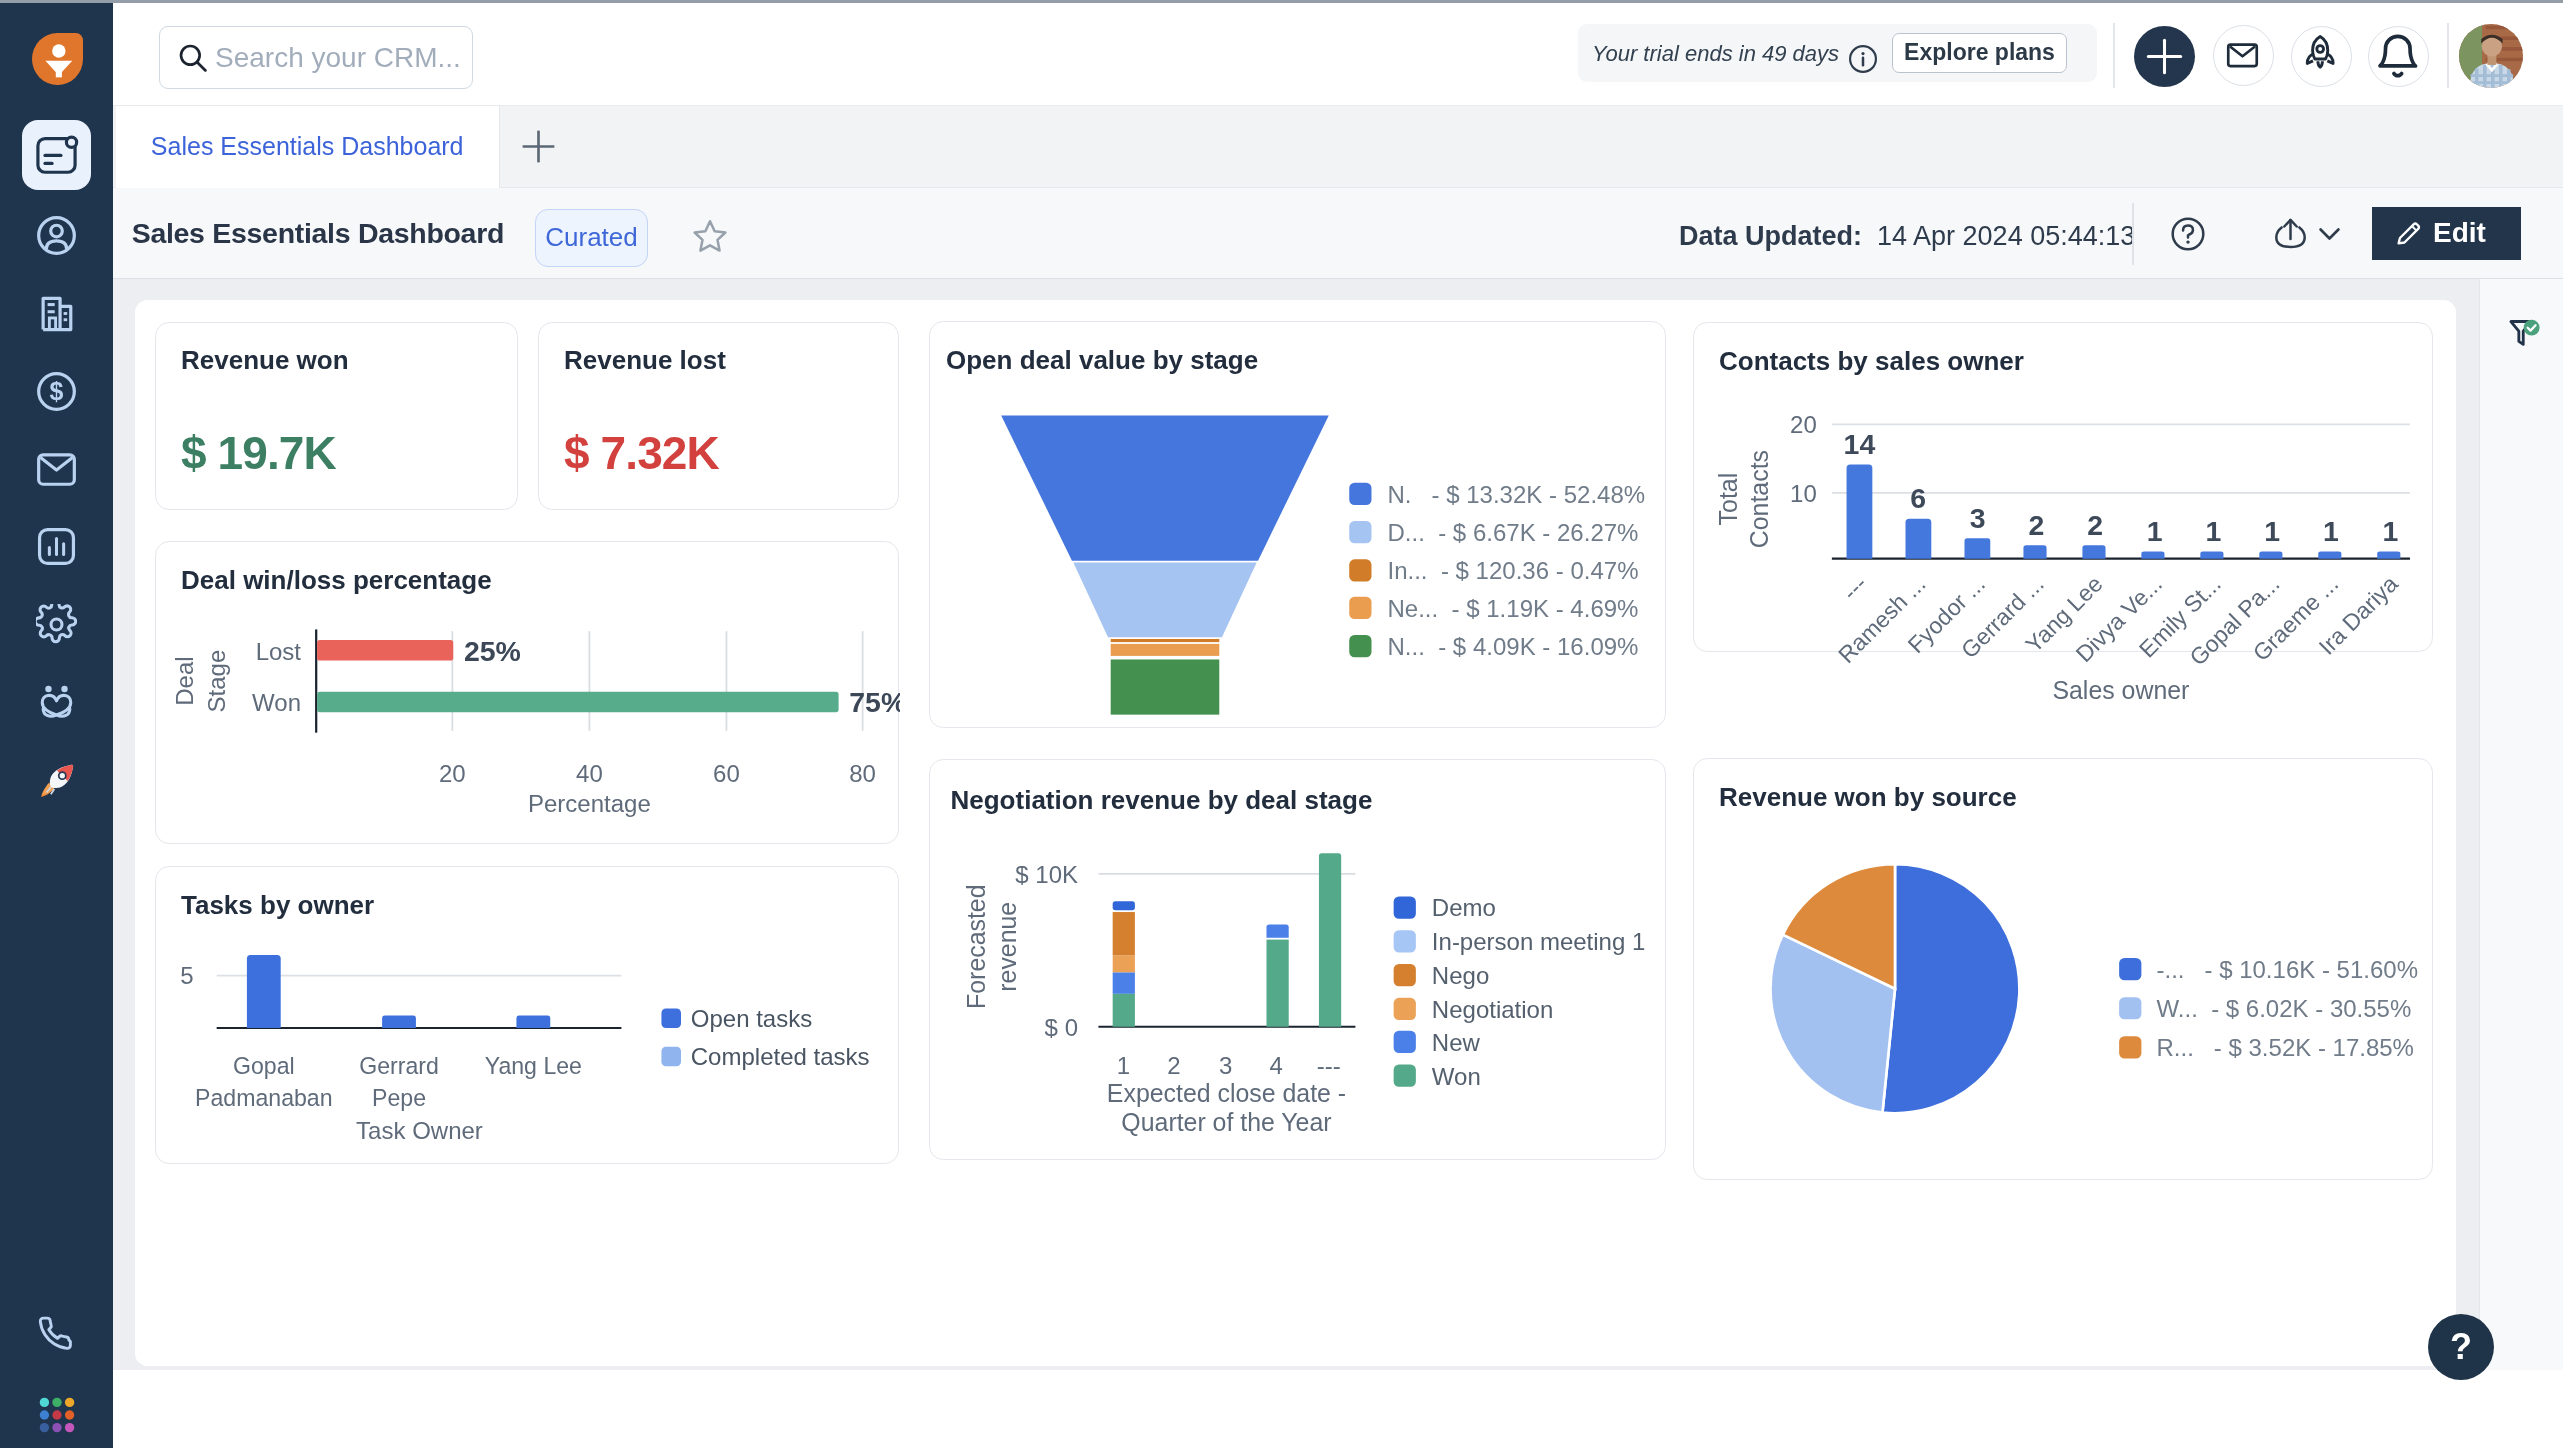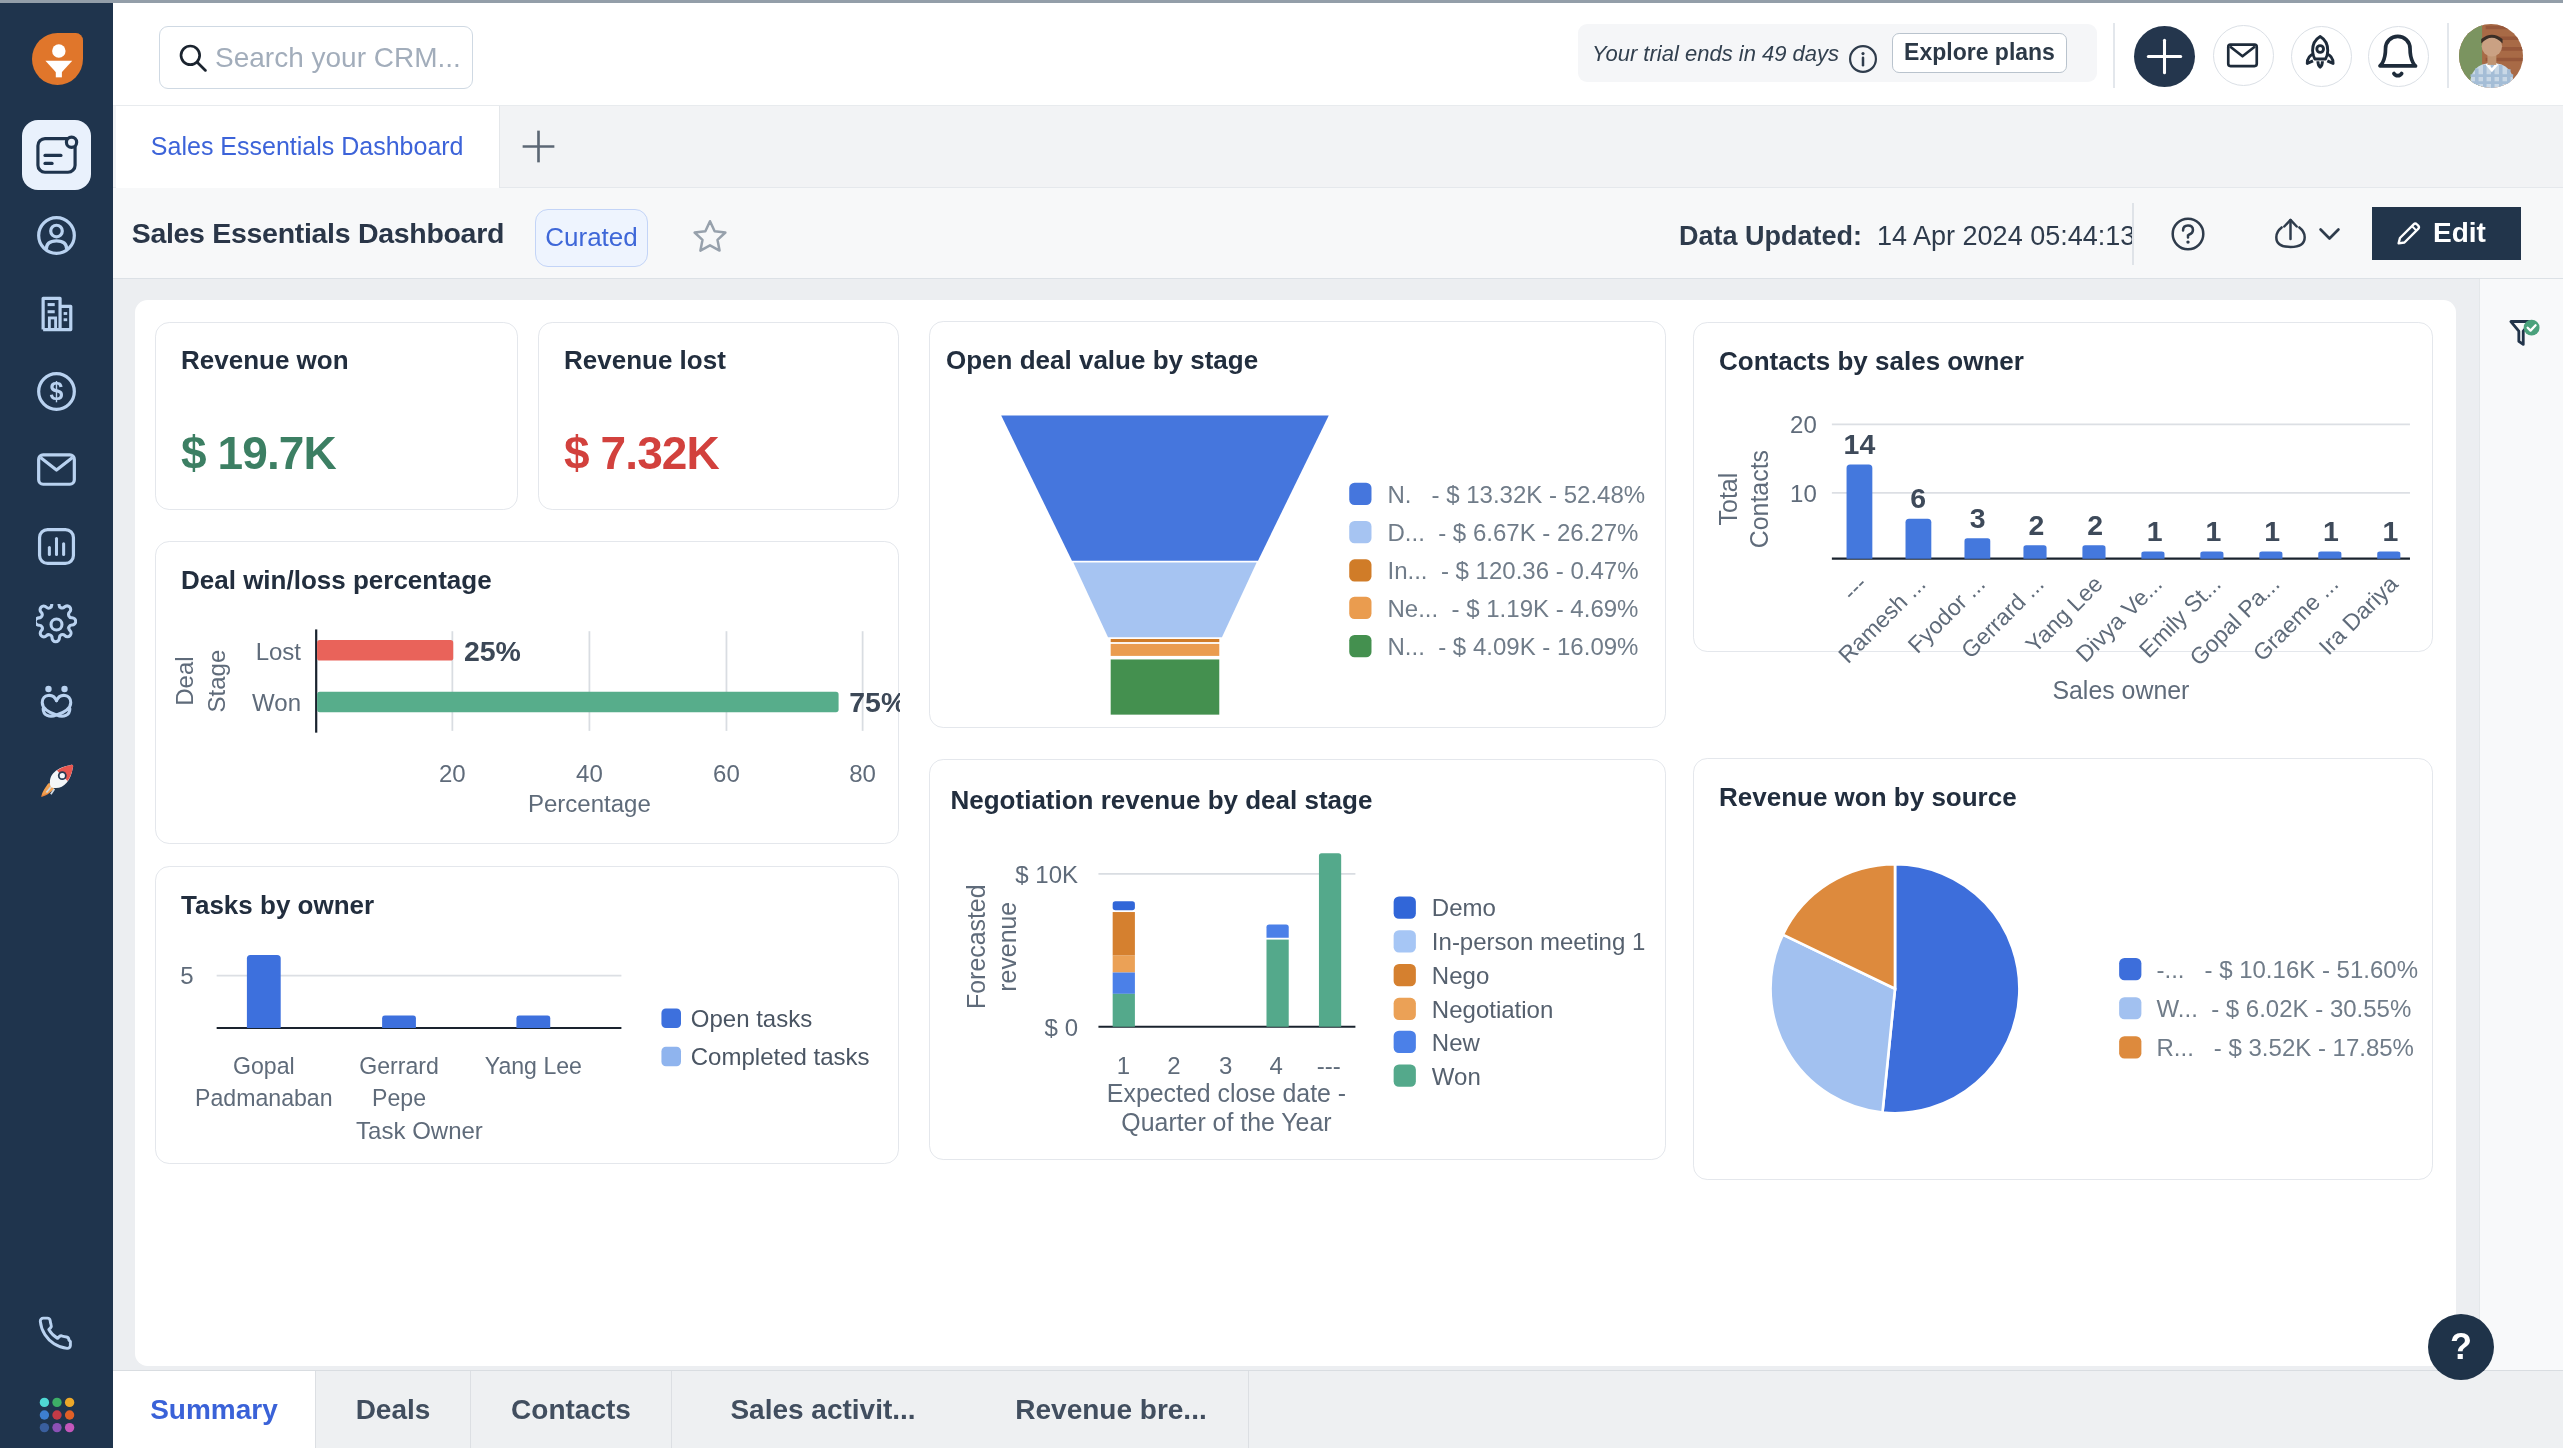--- a/index.html
+++ b/index.html
@@ -413,22 +413,15 @@
       <path d="M226 258 L211.9 397.3 A 140 140 0 0 1 99.9 197.2 Z" fill="#a2c1f0" stroke="#fff" stroke-width="3"></path>
       <path d="M226 258 L99.9 197.2 A 140 140 0 0 1 226 118 Z" fill="#dd8a3d" stroke="#fff" stroke-width="3"></path>
       <rect x="478" y="223.5" width="25" height="25" rx="6" fill="#3d6edb"></rect>
       <rect x="478" y="267.5" width="25" height="25" rx="6" fill="#a2c1f0"></rect>
       <rect x="478" y="311.5" width="25" height="25" rx="6" fill="#dd8a3d"></rect>
       <text x="520" y="246" font-size="27" fill="#707c89" font-family="Liberation Sans">-...&nbsp;&nbsp;&nbsp;- $ 10.16K - 51.60%</text>
       <text x="520" y="290" font-size="27" fill="#707c89" font-family="Liberation Sans">W...&nbsp;&nbsp;- $ 6.02K - 30.55%</text>
       <text x="520" y="334" font-size="27" fill="#707c89" font-family="Liberation Sans">R...&nbsp;&nbsp;&nbsp;- $ 3.52K - 17.85%</text>
     </svg>
   </div>
-  <div id="tabbar" class="abs">
-    <div id="btab1" class="btab" style="left:0;width:203px;">Summary</div>
-    <div class="btab" style="left:203px;width:155px;">Deals</div>
-    <div class="btab" style="left:358px;width:201px;">Contacts</div>
-    <div class="btab" style="left:559px;width:303px;">Sales activit...</div>
-    <div class="btab" style="left:861px;width:275px;">Revenue bre...</div>
-  </div>
   <div id="helpfab" class="abs">?</div>
 </div>
 
 
 </body></html>

